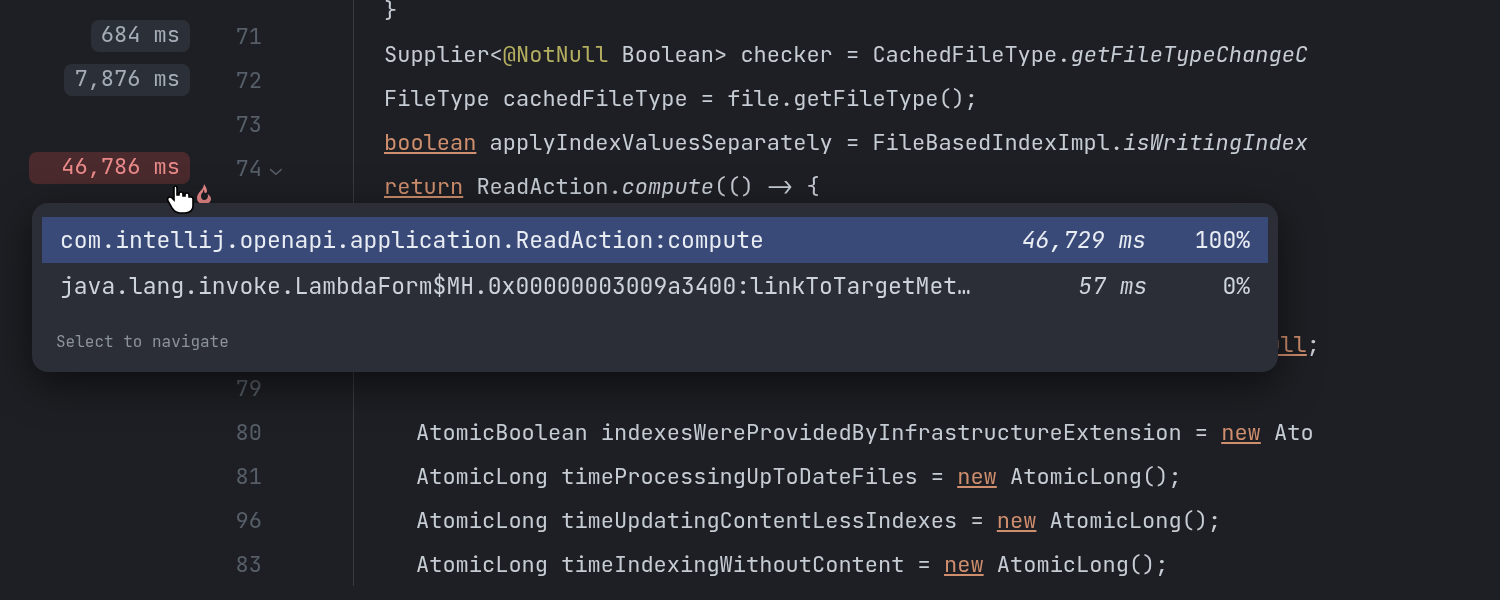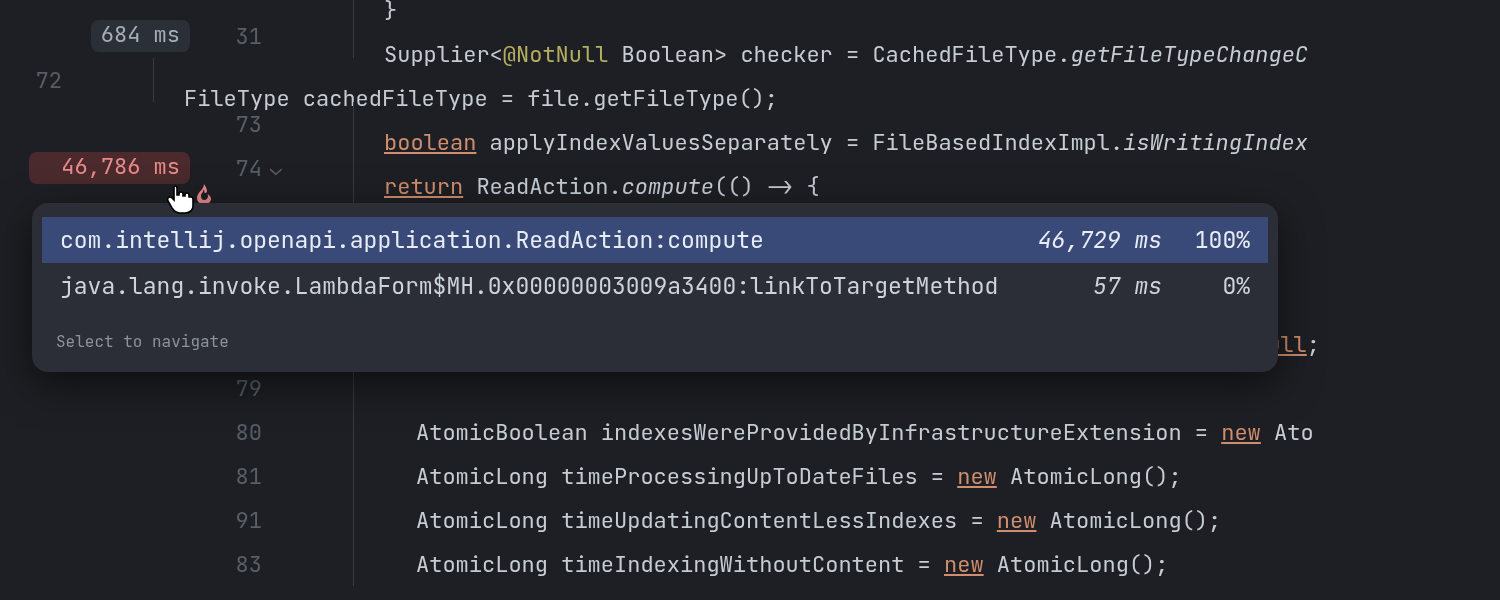--- a/index.html
+++ b/index.html
@@ -123,20 +123,21 @@
     font-size: 23px;
   }
   .popup-list {
     padding: 14px 10px 8px 10px;
   }
   .popup-row {
     display: flex;
     align-items: flex-end;
     border-radius: 0;
     padding: 8px 18px;
+    gap: 16px;
     color: #cdd3dc;
   }
   .popup-row.selected {
     background: var(--popup-selected);
     color: #e8ecf3;
   }
   .pr-method {
     flex: 1 1 auto;
     text-align: left;
     overflow: hidden;
@@ -173,27 +174,30 @@
       <div class="ln-col">70</div>
       <div class="fold-col"></div>
       <div class="ind-col"><div class="ind-rule"></div></div>
       <div class="code-col ind1"><span>}</span></div>
     </div>
 
     <div class="line">
       <div class="pill-col">
         <span class="pill">684 ms</span>
       </div>
-      <div class="ln-col">31</div>
+      <div class="ln-col">71</div>
       <div class="fold-col"></div>
       <div class="ind-col"><div class="ind-rule"></div></div>
       <div class="code-col ind1"><span>Supplier&lt;</span><span class="ann">@NotNull</span><span> Boolean&gt; checker = CachedFileType.</span><span class="it">getFileTypeChangeC</span></div>
     </div>
 
     <div class="line">
+      <div class="pill-col">
+        <span class="pill">7,876 ms</span>
+      </div>
       <div class="ln-col">72</div>
       <div class="fold-col"></div>
       <div class="ind-col"><div class="ind-rule"></div></div>
       <div class="code-col ind1"><span>FileType cachedFileType = file.getFileType();</span></div>
     </div>
 
     <div class="line">
       <div class="pill-col"></div>
       <div class="ln-col">73</div>
       <div class="fold-col"></div>
@@ -246,21 +250,21 @@
     <div class="line">
       <div class="pill-col"></div>
       <div class="ln-col">81</div>
       <div class="fold-col"></div>
       <div class="ind-col"><div class="ind-rule"></div></div>
       <div class="code-col ind2"><span>AtomicLong timeProcessingUpToDateFiles = </span><span class="kw">new</span><span> AtomicLong();</span></div>
     </div>
 
     <div class="line">
       <div class="pill-col"></div>
-      <div class="ln-col">91</div>
+      <div class="ln-col">96</div>
       <div class="fold-col"></div>
       <div class="ind-col"><div class="ind-rule"></div></div>
       <div class="code-col ind2"><span>AtomicLong timeUpdatingContentLessIndexes = </span><span class="kw">new</span><span> AtomicLong();</span></div>
     </div>
 
     <div class="line">
       <div class="pill-col"></div>
       <div class="ln-col">83</div>
       <div class="fold-col"></div>
       <div class="ind-col"><div class="ind-rule"></div></div>

